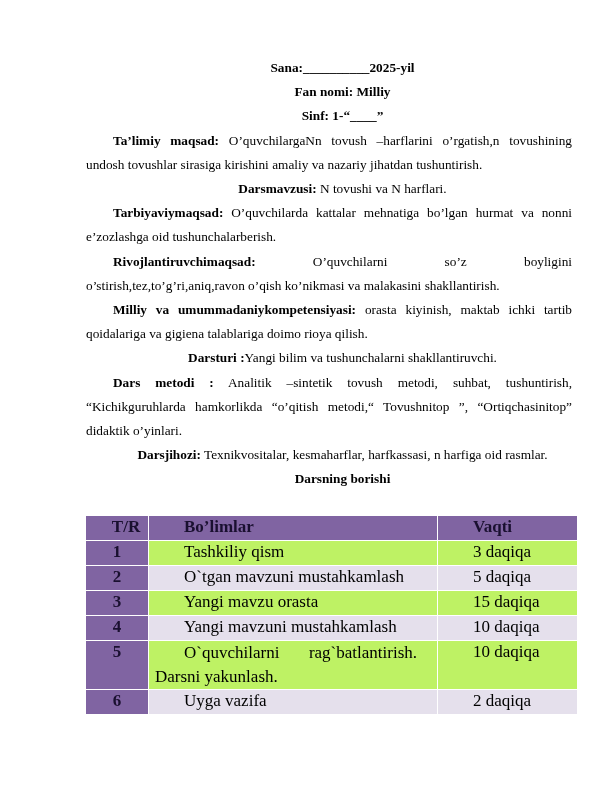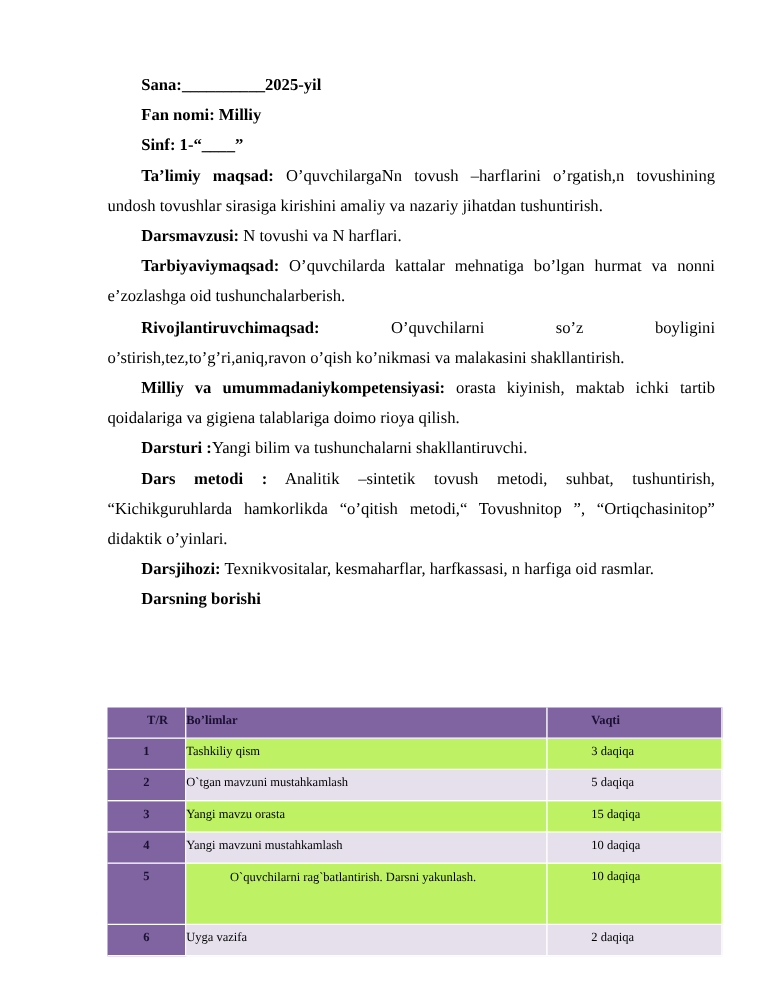--- a/index.html
+++ b/index.html
@@ -1,28 +1,28 @@
 <!DOCTYPE html>
 <html><head>
 <meta charset="utf-8">
 <style>
   html, body { margin:0; padding:0; background:#ffffff; }
   body { width:612px; height:792px; position:relative; overflow:hidden;
          font-family:"Liberation Serif", "DejaVu Serif", serif; color:#000; }
   .page { position:absolute; left:0; top:0; width:612px; height:792px; background:#fff; }
   .content { position:absolute; left:86px; width:486px; top:56px; font-size:13.3px; line-height:24.2px; }
   .p { margin:0; text-align:justify; text-indent:27px; }
-  .p.left { text-align:left; }
+  .p.left { text-align:center; }
   .p b { font-weight:bold; }
-  table.plan { position:absolute; left:86px; top:566px; width:492px; border-collapse:collapse;
-               font-family:"Liberation Serif", serif; font-size:10px; }
+  table.plan { position:absolute; left:86px; top:516px; width:492px; border-collapse:collapse;
+               font-family:"Liberation Serif", serif; font-size:17px; }
   table.plan td { padding:0 0 0 0; height:24px; vertical-align:top; line-height:22px;
                   border-right:1px solid #ffffff; border-bottom:1px solid #ffffff; }
   table.plan td.c1 { width:62px; text-align:center; font-weight:bold; background:#8064a2; color:#1a1030; }
-  table.plan td.c2 { width:289px; box-sizing:border-box; }
+  table.plan td.c2 { width:289px; padding-left:35px; box-sizing:border-box; }
   table.plan td.c3 { padding-left:35px; }
   table.plan tr.head td { background:#8064a2; font-weight:bold; color:#1a1030; }
   table.plan tr.head td.c1 { padding-left:18px; box-sizing:border-box; }
   table.plan tr.odd td.c2, table.plan tr.odd td.c3 { background:#bef264;margin-top:20px; }
   table.plan tr.even td.c2, table.plan tr.even td.c3 { background:#e5e0ec; }
   table.plan tr.tall td { height:48px; }
   table.plan td.c2.wrap { padding-left:6px; text-indent:29px; text-align:justify; line-height:24px; padding-right:20px; }
 </style>
 </head>
 <body>

